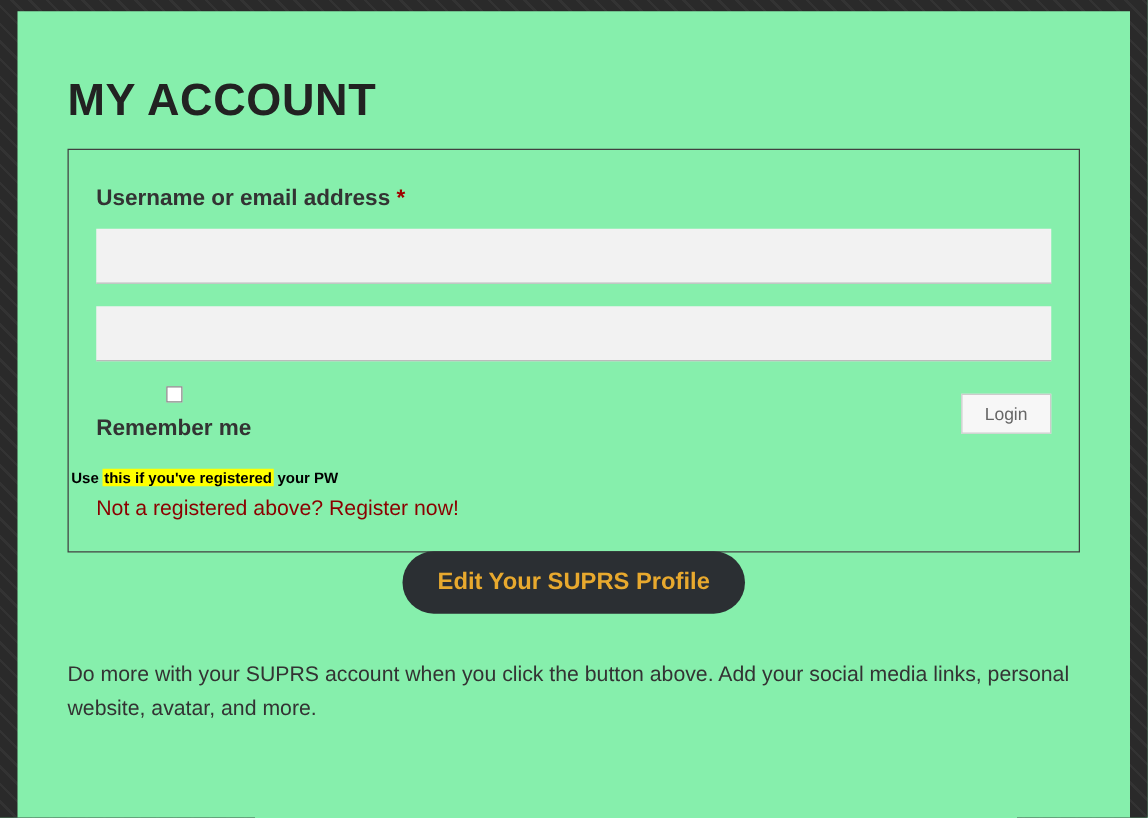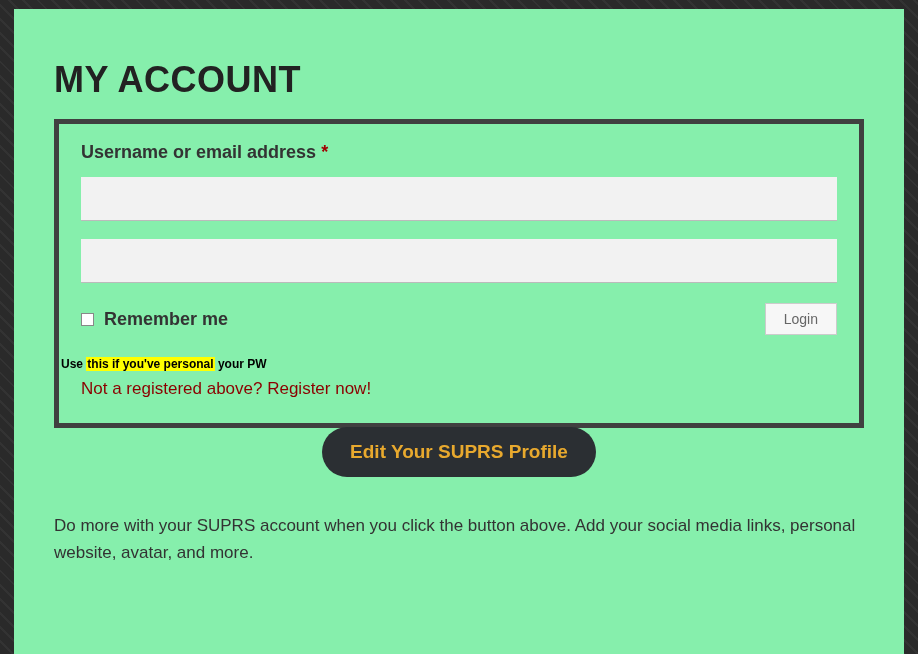--- a/index.html
+++ b/index.html
@@ -29,22 +29,22 @@
   .page-title {
     font-family: "Arial Black", Impact, sans-serif;
     font-size: 36px;
     font-weight: 900;
     letter-spacing: 0.5px;
     color: #222;
     margin-bottom: 18px;
     text-transform: uppercase;
   }
   .form-box {
-    border: 5px solid #404040;
-    padding: 18px 22px 24px 22px;
+    border: 1px solid #404040;
+    padding: 28px 22px 24px 22px;
     margin-bottom: 0;
   }
   .form-row {
     margin-bottom: 18px;
   }
   .form-label {
     display: block;
     font-weight: 700;
     font-size: 18px;
     color: #333;
@@ -67,20 +67,21 @@
     display: flex;
     align-items: center;
     justify-content: space-between;
     margin-top: 20px;
     margin-bottom: 22px;
   }
   .remember-left {
     display: flex;
     align-items: center;
     gap: 10px;
+    flex-direction: column;
   }
   .remember-checkbox {
     width: 13px;
     height: 13px;
     border: 1px solid #888;
     background: #fff;
     display: inline-block;
   }
   .remember-label {
     font-weight: 700;
@@ -168,21 +169,21 @@
 
     <div class="remember-row">
       <div class="remember-left">
         <span class="remember-checkbox"></span>
         <span class="remember-label">Remember me</span>
       </div>
       <button class="login-btn">Login</button>
     </div>
 
     <div class="highlight-note">
-      <span>Use </span><span class="highlight-yellow">this if you've personal</span><span> your PW</span>
+      <span>Use </span><span class="highlight-yellow">this if you've registered</span><span> your PW</span>
     </div>
     <a href="#" class="register-link">Not a registered above? Register now!</a>
   </div>
 
   <div class="edit-profile-wrap">
     <button class="edit-profile-btn">Edit Your SUPRS Profile</button>
   </div>
 
   <p class="description">Do more with your SUPRS account when you click the button above. Add your social media links, personal website, avatar, and more.</p>
 </div>

